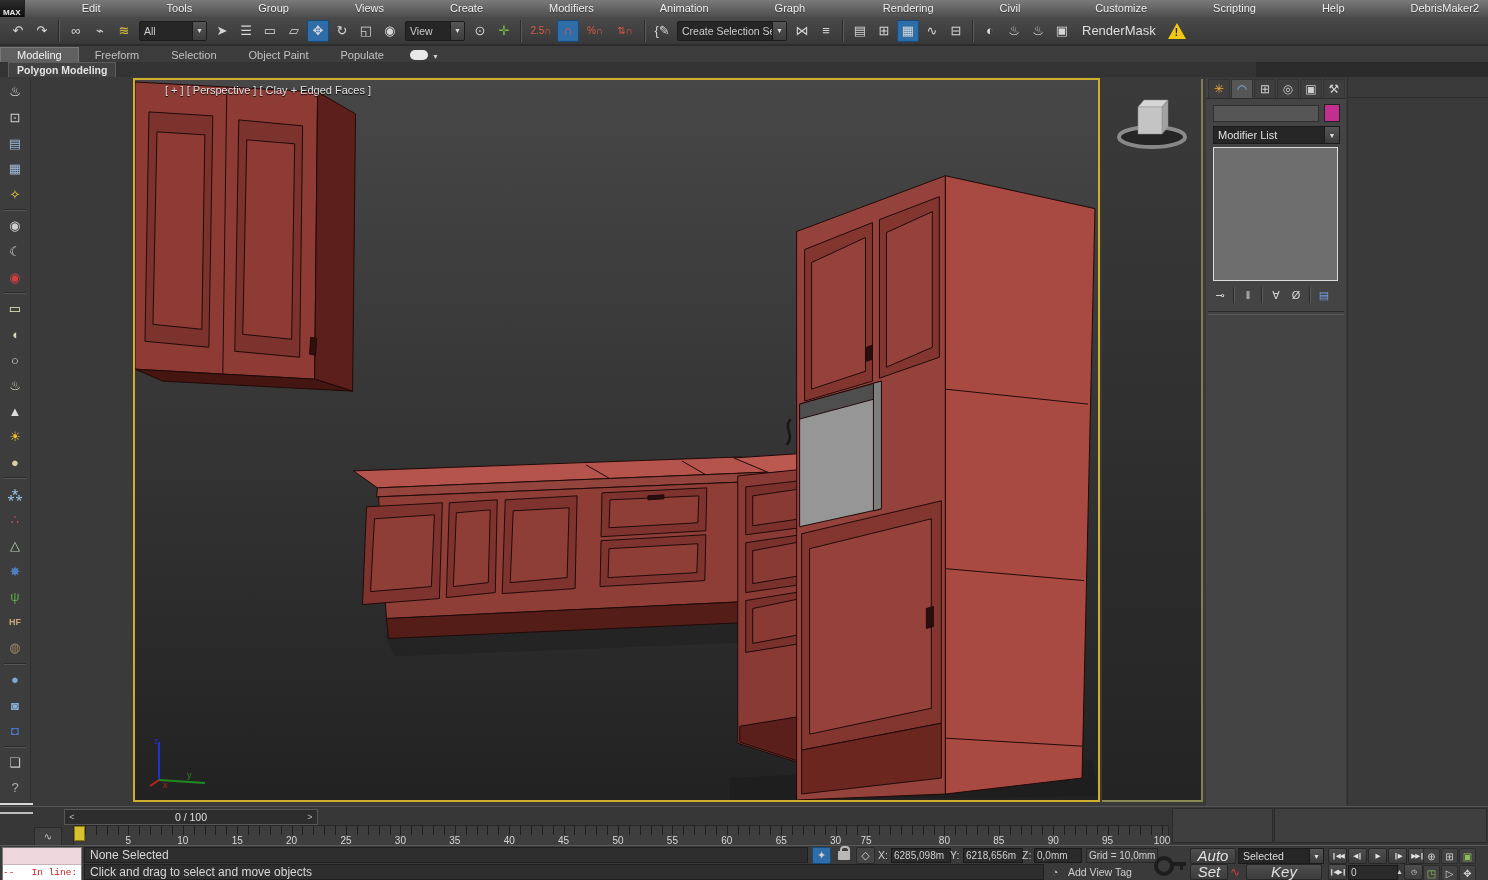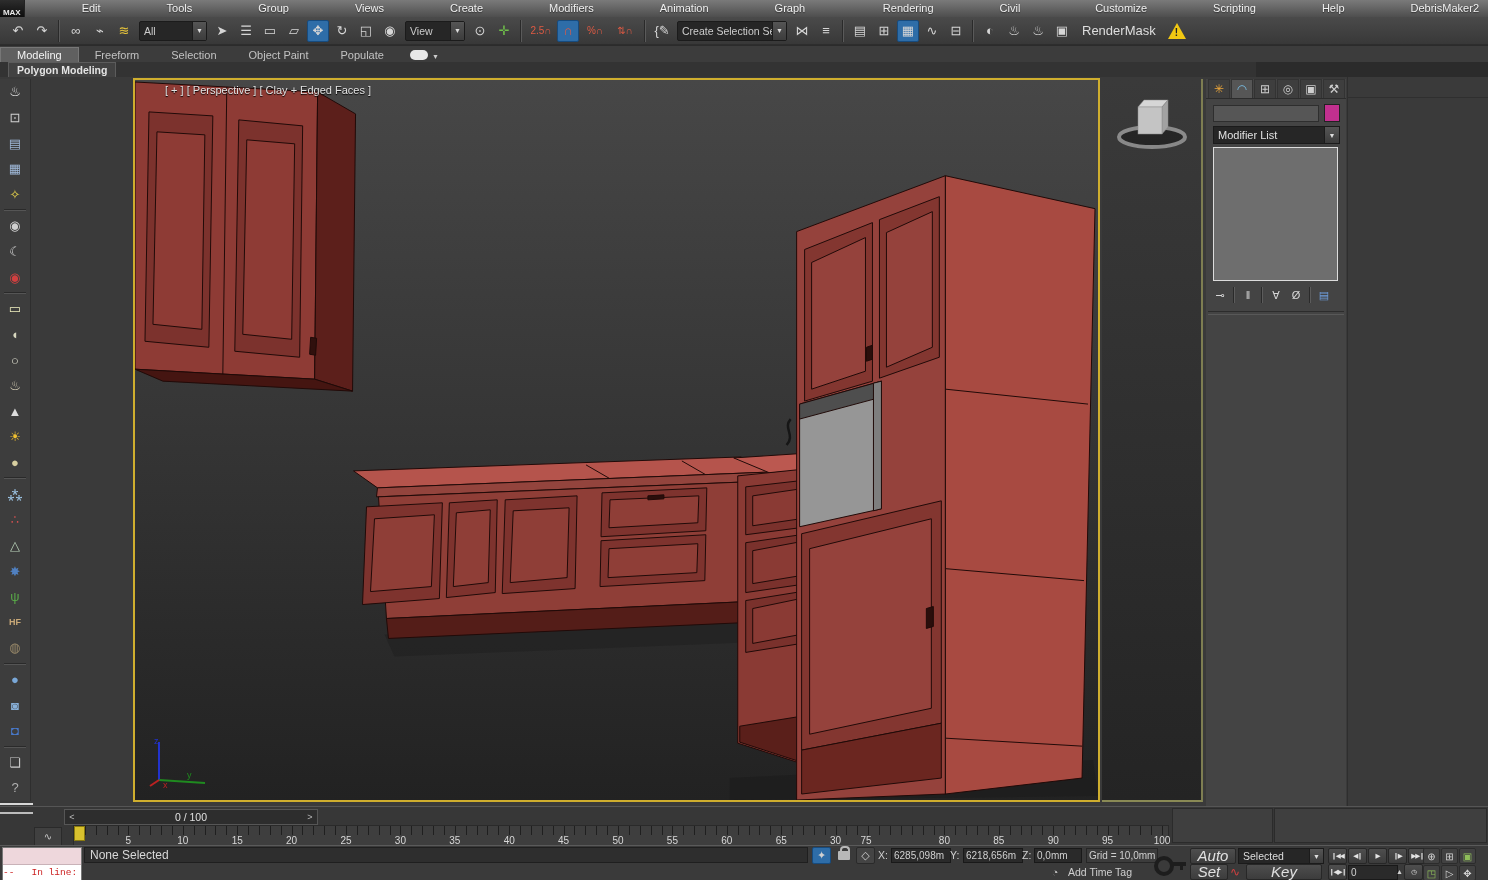--- a/index.html
+++ b/index.html
@@ -420,35 +420,36 @@
   <div class="trbox" style="left:1172px;width:99px;"></div>
   <div class="trbox" style="left:1274px;width:211px;"></div>
 </div>
 
 <div class="abs" id="statusbar">
   <div id="listener">
     <div class="pink"></div>
     <div class="white">--   In line:</div>
   </div>
   <div class="statusfield" style="left:84px;top:1px;width:712px;">None Selected</div>
+  <div class="statusfield" style="left:84px;top:18px;width:948px;">Click and drag to select and move objects</div>
 
   <div class="miniicon blue" style="left:812px;top:1px;">✦</div>
   <span class="lock" style="left:838px;top:5px;"></span>
   <div class="miniicon" style="left:856px;top:1px;background:#444;border:1px solid #2a2a2a;">◇</div>
 
   <span class="coordlabel" style="left:878px;top:1px;">X:</span>
   <div class="coordfield" style="left:891px;top:2px;width:54px;">6285,098m</div>
   <span class="coordlabel" style="left:950px;top:1px;">Y:</span>
   <div class="coordfield" style="left:963px;top:2px;width:54px;">6218,656m</div>
   <span class="coordlabel" style="left:1022px;top:1px;">Z:</span>
   <div class="coordfield" style="left:1034px;top:2px;width:42px;">0,0mm</div>
   <div class="coordfield" style="left:1086px;top:2px;width:66px;background:#3c3c3c;border-color:#262626;">Grid = 10,0mm</div>
 
   <span class="coordlabel" style="left:1052px;top:18px;color:#bdbdbd;">◔</span>
-  <span class="coordlabel" style="left:1068px;top:18px;">Add Time Tag</span>
+  <span class="coordlabel" style="left:1068px;top:18px;">Add View Tag</span>
 
   <div id="keyicon">
     <span class="ring"></span>
       <span class="stem"></span>
       <span class="tooth"></span>
   </div>
   <div class="btn" style="left:1190px;top:2px;width:44px;height:14px;line-height:14px;">Auto Key</div>
   <div class="btn" style="left:1190px;top:18px;width:36px;height:14px;line-height:14px;">Set Key</div>
   <span class="coordlabel" style="left:1230px;top:18px;color:#d04040;font-size:12px;">∿</span>
   <div class="ddl" style="left:1238px;top:2px;width:84px;">

